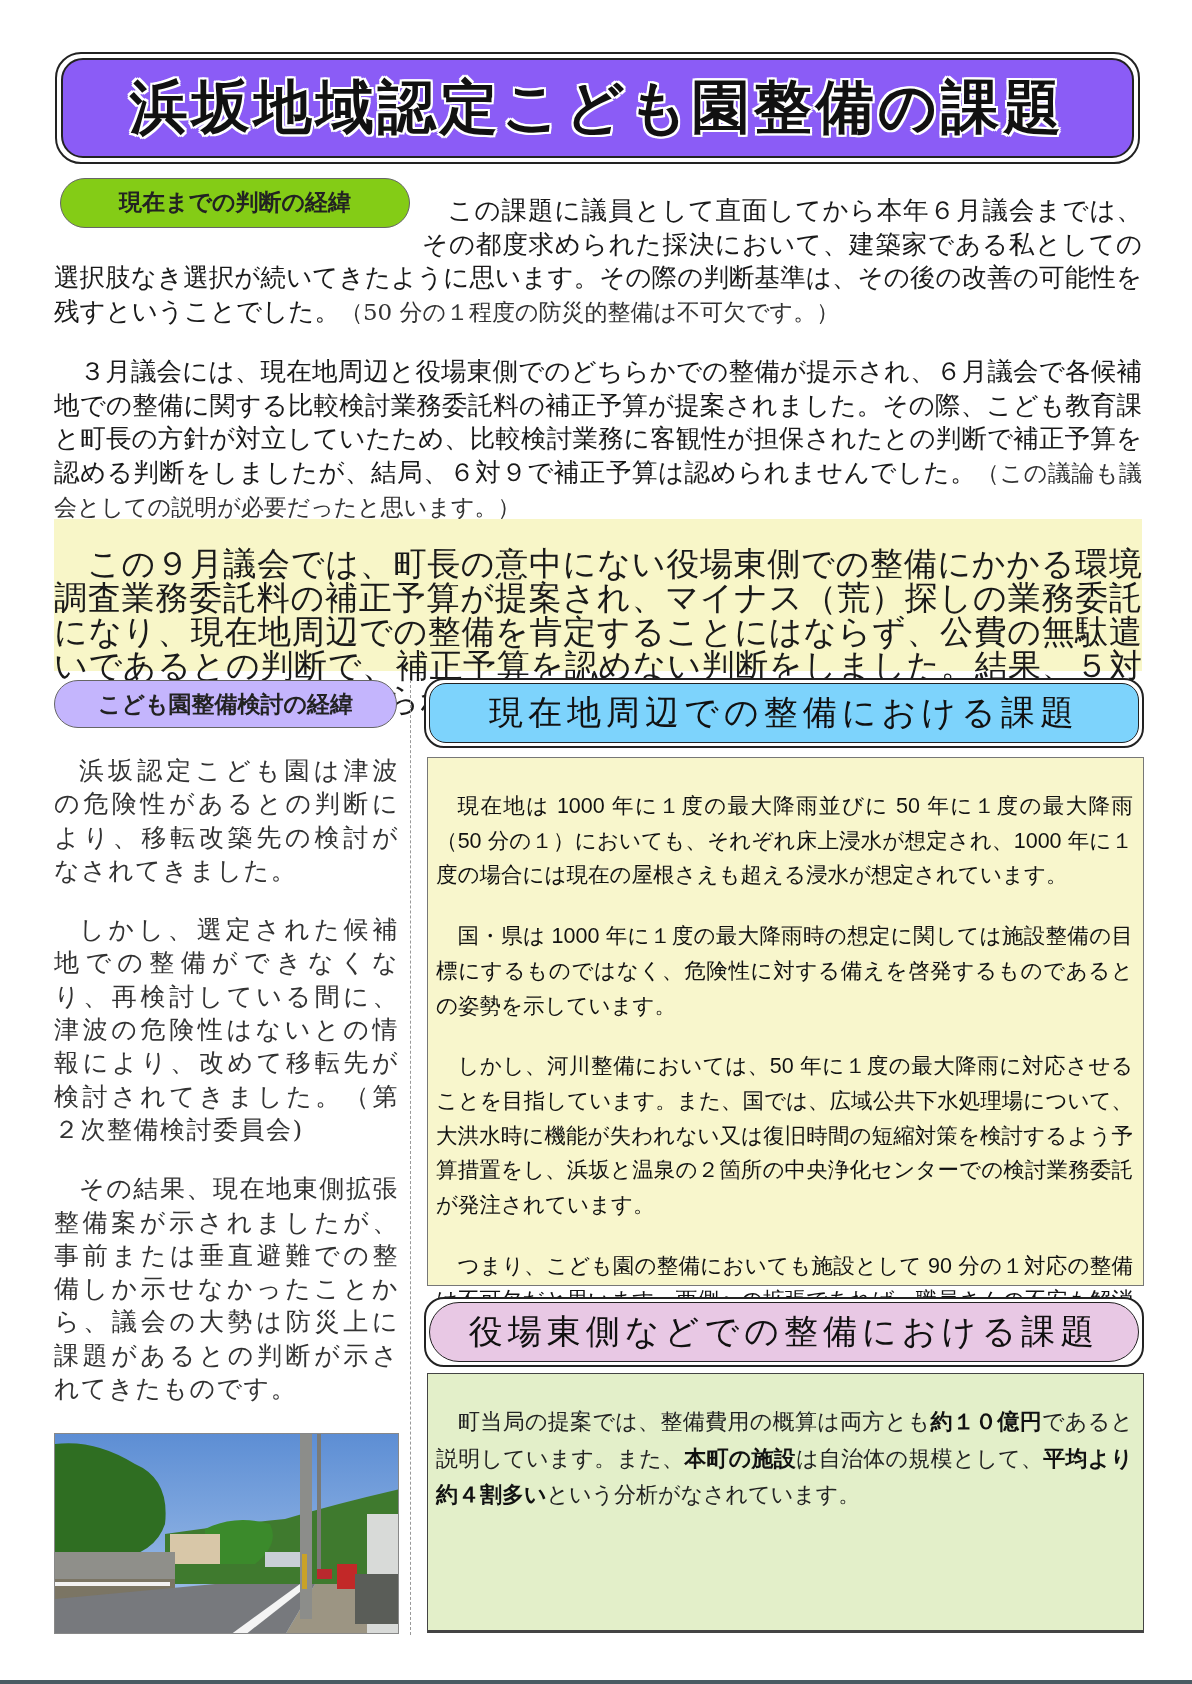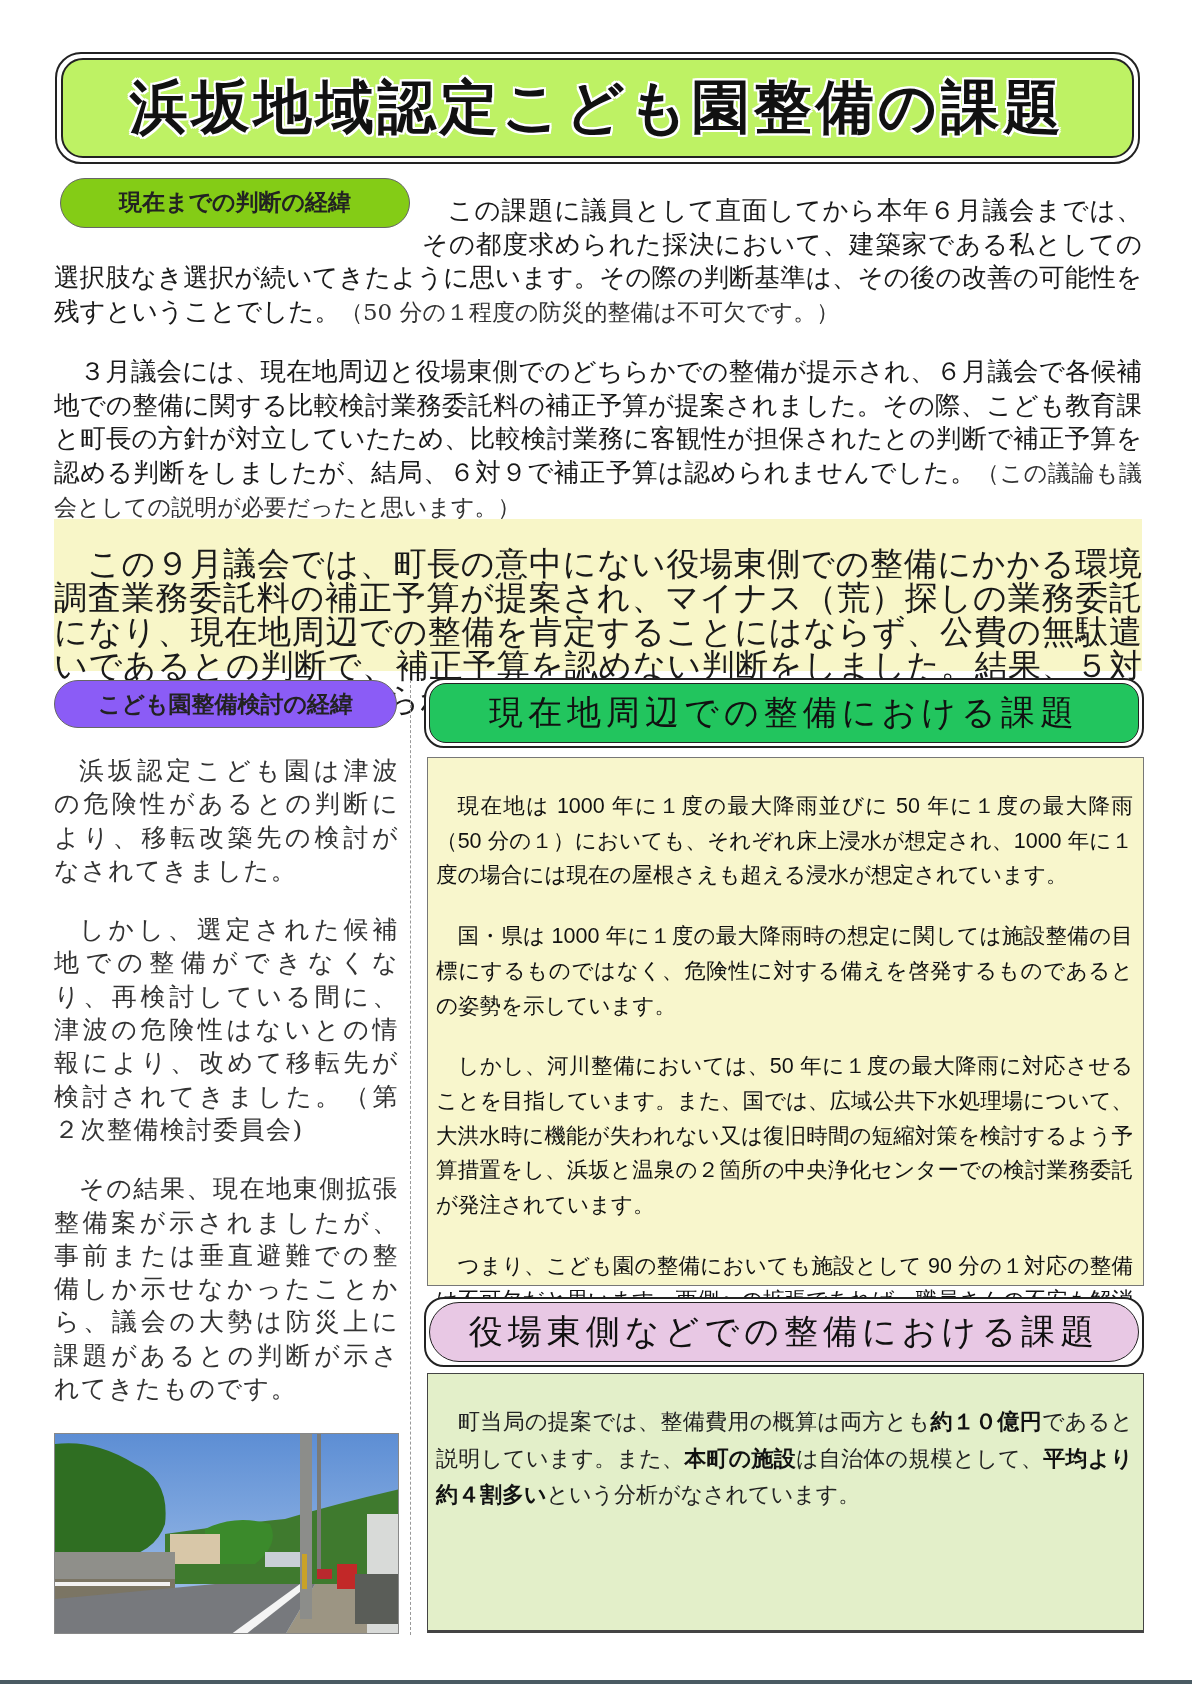--- a/index.html
+++ b/index.html
@@ -6,21 +6,21 @@
     html, body { width: 1192px; height: 1684px; background: #ffffff; overflow: hidden; }
     body { position: relative; font-family: "DejaVu Sans", "Liberation Sans", sans-serif; color: #1a1a1a; }
 
     
     .title-outer {
       position: absolute; left: 55px; top: 52px; width: 1085px; height: 112px;
       border: 2px solid #222; border-radius: 26px; background: #fff; padding: 4px;
     }
     .title-inner {
       width: 100%; height: 100%; border: 2px solid #222; border-radius: 22px;
-      background: #bef264; display: flex; align-items: center; justify-content: center;
+      background: #8b5cf6; display: flex; align-items: center; justify-content: center;
     }
     .title-text {
       font-size: 58px; font-weight: bold; letter-spacing: 4px; color: #111;
       text-shadow: 2px 0 0 #fff, -2px 0 0 #fff, 0 2px 0 #fff, 0 -2px 0 #fff,
                    2px 2px 0 #fff, -2px -2px 0 #fff, 2px -2px 0 #fff, -2px 2px 0 #fff;
       white-space: nowrap;
     }
 
     
     .intro { position: absolute; left: 54px; top: 168px; width: 1088px; font-size: 25.5px; line-height: 33.5px; }
@@ -35,21 +35,21 @@
     .ind { text-indent: 1em; margin-top: 26px; }
 
     .highlight {
       position: absolute; left: 54px; top: 519px; width: 1088px; height: 152px;
       background: #f8f6c8; padding: 2px 0 0 0; font-size: 33px; line-height: 34px; text-align: justify;
     }
 
     
     .left-col { position: absolute; left: 54px; top: 680px; width: 345px; }
     .pill-purple {
-      width: 343px; height: 48px; background: #8b5cf6; border: 1.5px solid #666; border-radius: 24px;
+      width: 343px; height: 48px; background: #c4b5fd; border: 1.5px solid #666; border-radius: 24px;
       display: flex; align-items: center; justify-content: center;
       font-size: 23px; font-weight: bold; color: #222; margin-bottom: 4px;
     }
     .left-text {
       font-family: "DejaVu Serif", "Liberation Serif", serif; font-size: 25px; line-height: 33.3px;
       letter-spacing: 1.5px; color: #333; text-align: justify;
     }
     .photo {
       position: absolute; left: 54px; top: 1433px; width: 345px; height: 201px;
       border: 1px solid #888; overflow: hidden;
@@ -63,21 +63,21 @@
     .sec-head-outer {
       position: absolute; left: 424px; width: 720px; height: 70px;
       border: 2px solid #222; border-radius: 20px; padding: 3px; background: #fff;
     }
     .sec-head-inner {
       width: 100%; height: 100%; border: 1.5px solid #222; border-radius: 17px;
       display: flex; align-items: center; justify-content: center;
       font-size: 34px; letter-spacing: 5px; color: #111;
     }
     .h1 { top: 678px; }
-    .h1 .sec-head-inner { background: #22c55e; }
+    .h1 .sec-head-inner { background: #7dd3fc; }
     .h2 { top: 1297px; }
     .h2 .sec-head-inner { background: #e8c8e4; border-radius: 30px; }
 
     .box-yellow {
       position: absolute; left: 427px; top: 757px; width: 717px; height: 529px;
       background: #f8f6cc; border: 1.5px solid #777; padding: 5px 10px 0 8px;
       font-family: "Liberation Sans", "DejaVu Sans", sans-serif;
       font-size: 21.5px; line-height: 34.7px; text-align: justify; color: #111;
     }
     .box-green {

